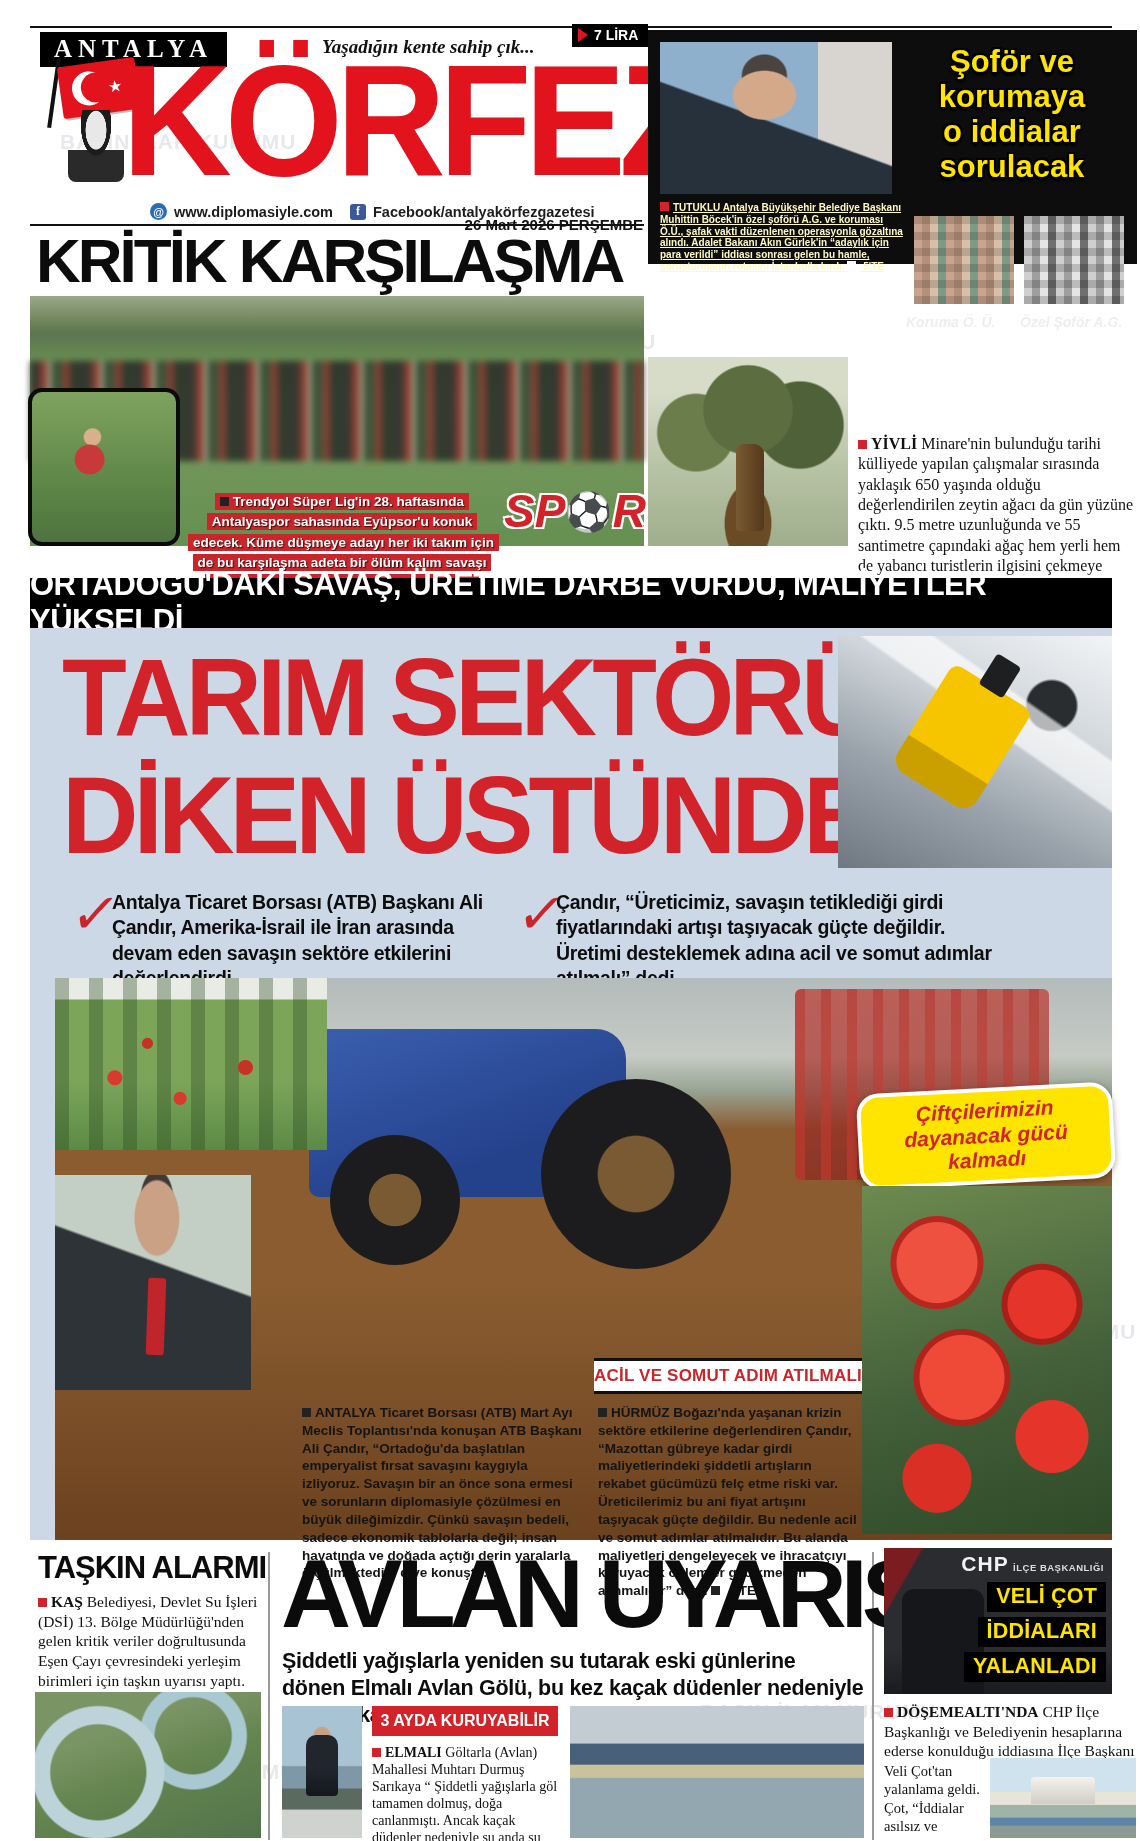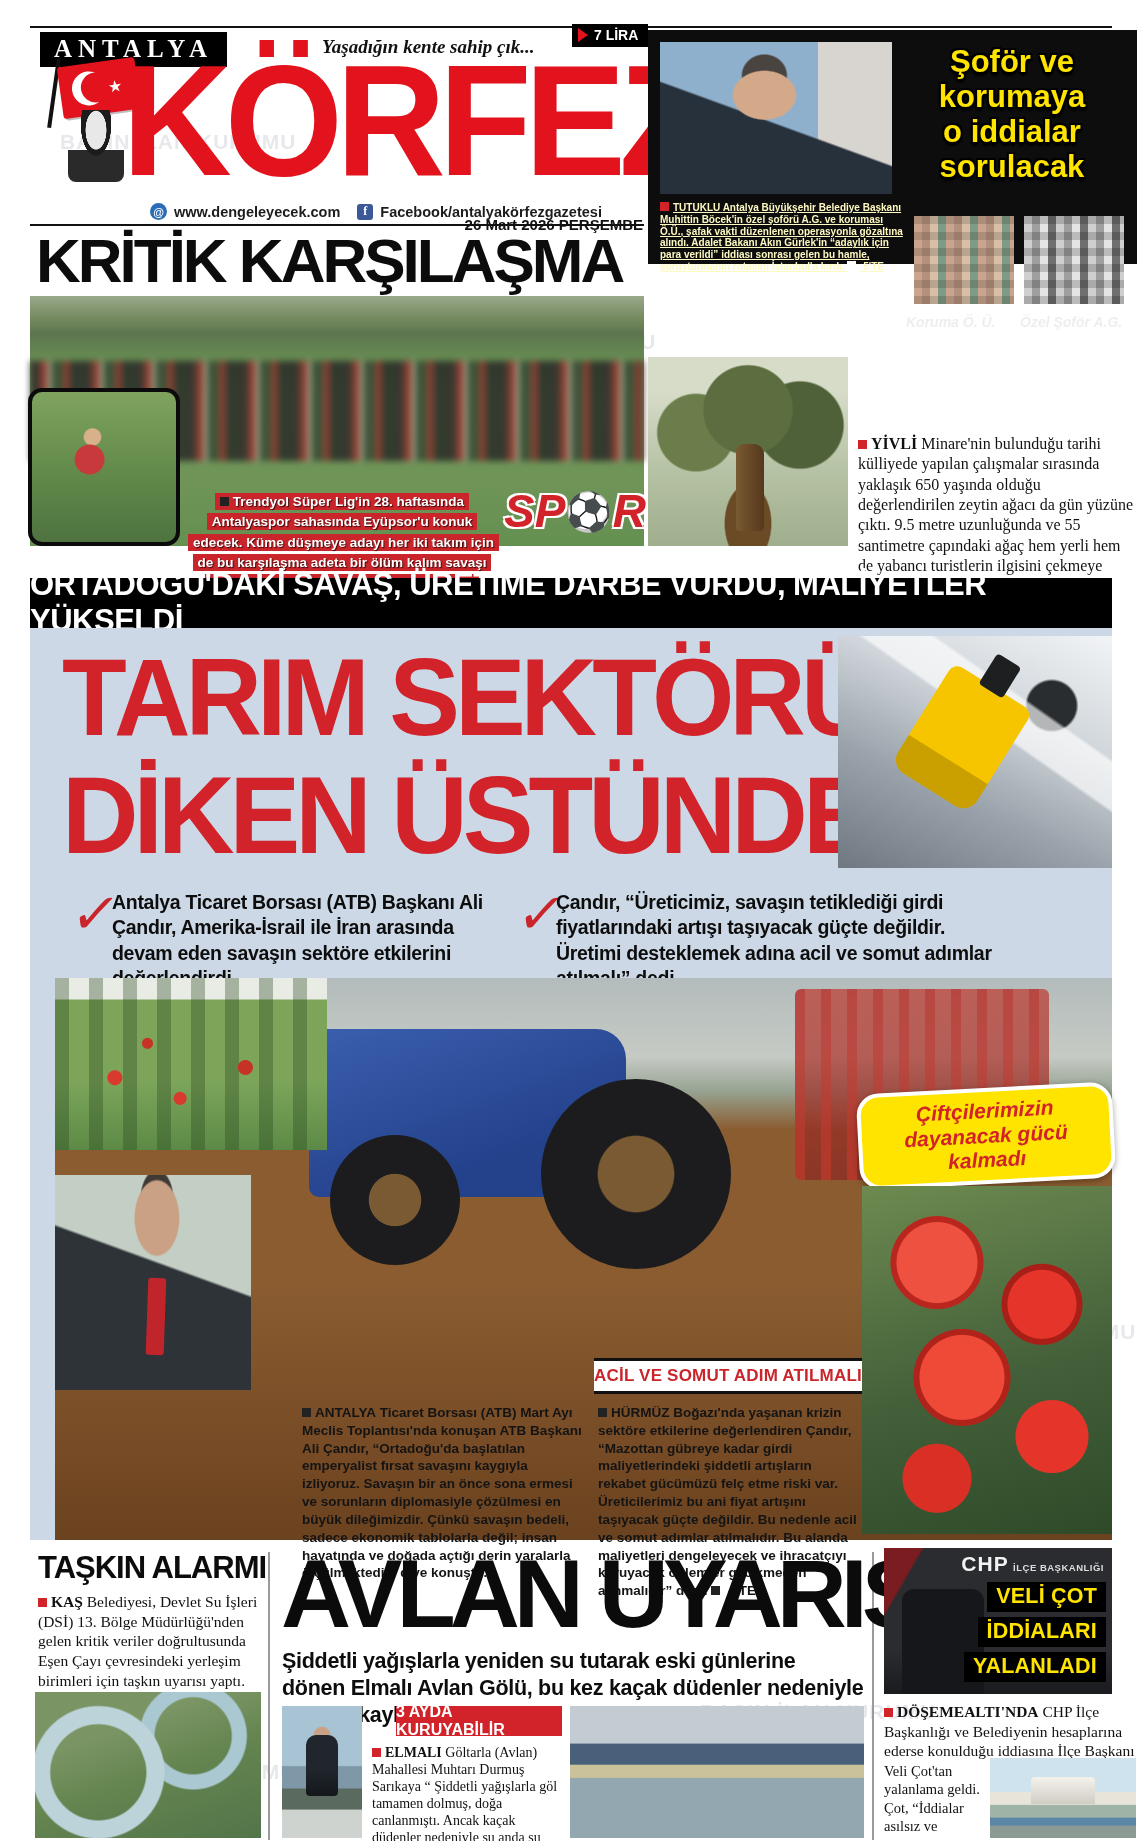--- a/index.html
+++ b/index.html
@@ -227,21 +227,21 @@
       <div class="crescent"></div>
       <div class="star">★</div>
     </div>
     <div class="ataturk"></div>
   </div>
 
   <div class="abs logo" style="left:122px;top:48px;">KÖRFEZ</div>
 
   <div class="abs webline" style="left:150px;top:203px;">
     <span class="at-icon"></span>
-    <span>www.dengeleyecek.com</span>
+    <span>www.diplomasiyle.com</span>
     <span class="fb-icon" style="margin-left:10px;"></span>
     <span>Facebook/antalyakörfezgazetesi</span>
   </div>
   <div class="abs dateline" style="left:455px;top:216px;width:188px;text-align:right;">26 Mart 2026 PERŞEMBE</div>
   <div class="abs mastrule" style="left:30px;top:224px;width:614px;"></div>
 
   <div class="abs driver-box" style="left:648px;top:30px;width:489px;height:234px;">
     <div class="abs driver-photo" style="left:12px;top:12px;width:232px;height:152px;"></div>
     <div class="abs driver-hl" style="left:248px;top:14px;width:232px;">
       <div>Şoför ve</div>
@@ -337,21 +337,21 @@
     <span class="sq"></span>
     <b>5'TE</b>
   </div>
   <div class="abs river-photo" style="left:35px;top:1692px;width:226px;height:146px;"></div>
 
   <div class="abs avlan-hl" style="left:281px;top:1548px;">AVLAN UYARISI</div>
   <div class="abs avlan-sub" style="left:282px;top:1648px;width:582px;">Şiddetli yağışlarla yeniden su tutarak eski günlerine dönen Elmalı Avlan Gölü, bu kez kaçak düdenler nedeniyle hızlı su kaybı yaşıyor.</div>
   <div class="abs man-photo" style="left:282px;top:1706px;width:80px;height:132px;">
     <div class="man-figure"></div>
   </div>
-  <div class="abs red-badge" style="left:372px;top:1706px;width:166px;height:30px;margin-left:24px;">3 AYDA KURUYABİLİR</div>
+  <div class="abs red-badge" style="left:372px;top:1706px;width:186px;height:30px;">3 AYDA KURUYABİLİR</div>
   <div class="abs serif-body" style="left:372px;top:1744px;width:188px;font-size:14px;line-height:1.22;">
     <span class="sq"></span><b>ELMALI</b>
     <span>Göltarla (Avlan) Mahallesi Muhtarı Durmuş Sarıkaya “ Şiddetli yağışlarla göl tamamen dolmuş, doğa canlanmıştı. Ancak kaçak düdenler nedeniyle şu anda su kaybı çok fazla. Bu şekilde devam ederse 3 aya kalmaz gölde su kalmayacak” dedi.</span>
     
     
   </div>
   <div class="abs lake-photo" style="left:570px;top:1706px;width:294px;height:132px;"></div>
 
   <div class="abs veli-photo" style="left:884px;top:1548px;width:228px;height:146px;">
     <div class="veli-figure"></div>

